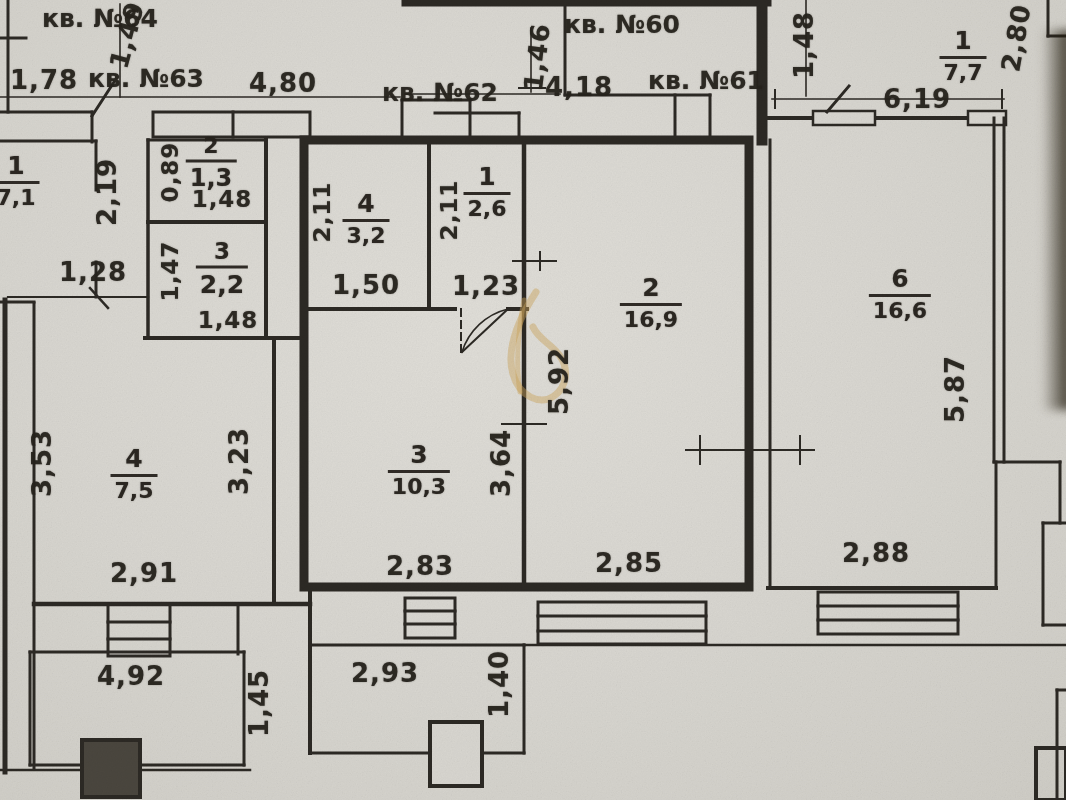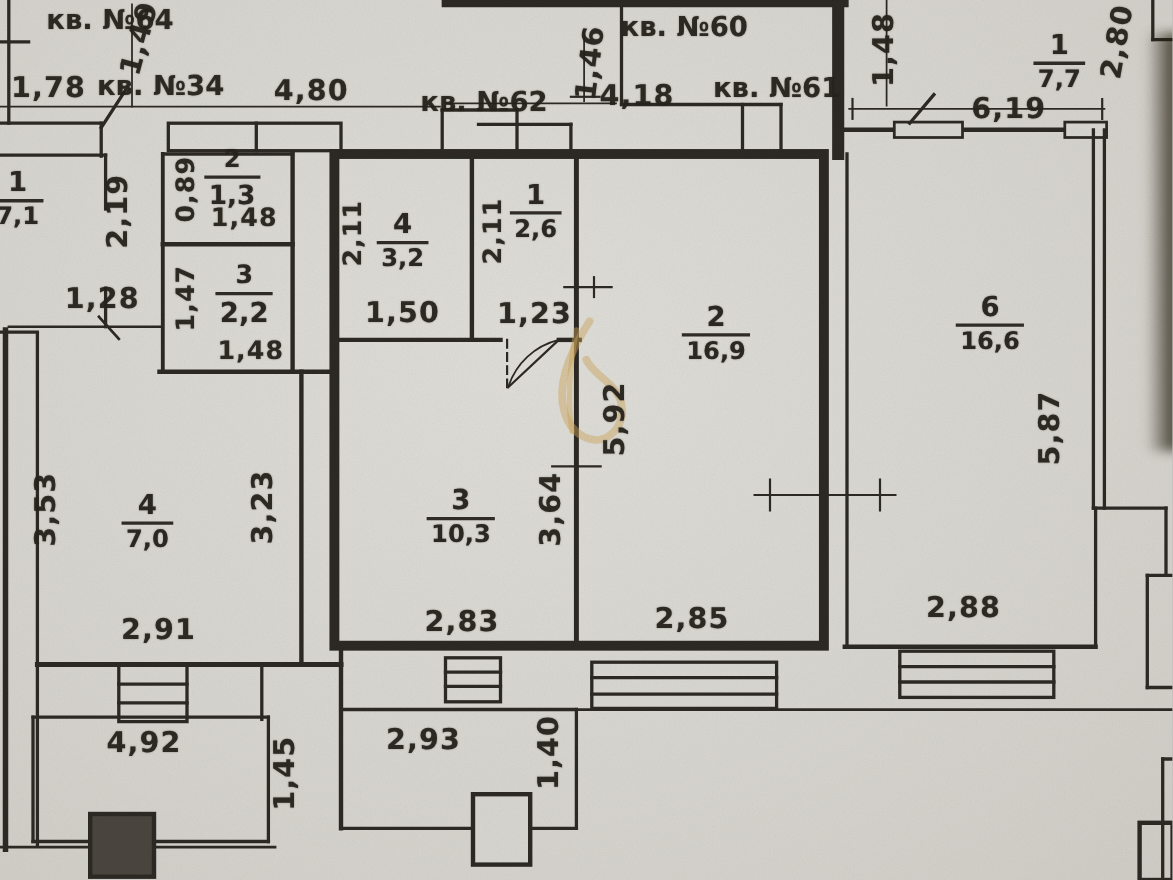--- a/index.html
+++ b/index.html
@@ -176,21 +176,21 @@
   <div class="wm">
     <svg width="1066" height="800" fill="none" stroke="rgba(205,165,92,.45)" stroke-width="7" stroke-linecap="round">
       <path d="M536 292 C 518 320, 506 350, 513 374 C 519 396, 540 406, 554 396 C 567 387, 569 369, 560 356 C 552 344, 539 340, 533 327"></path>
       <path d="M524 300 C 518 332, 515 362, 520 392" stroke-width="5"></path>
     </svg>
   </div>
 
   <span class="lbl apt" style="left:100px;top:18px">кв. №64</span>
   <span class="lbl" style="left:127px;top:35px;transform:translate(-50%,-50%) rotate(-75deg)">1,49</span>
   <span class="lbl" style="left:44px;top:80px">1,78</span>
-  <span class="lbl apt" style="left:146px;top:78px">кв. №34</span>
+  <span class="lbl apt" style="left:146px;top:78px">кв. №63</span>
   <span class="lbl" style="left:283px;top:83px">4,80</span>
   <span class="lbl apt" style="left:440px;top:92px">кв. №62</span>
   <span class="lbl" style="left:537px;top:57px;transform:translate(-50%,-50%) rotate(-83deg)">1,46</span>
   <span class="lbl" style="left:579px;top:87px">4,18</span>
   <span class="lbl apt" style="left:622px;top:24px">кв. №60</span>
   <span class="lbl apt" style="left:706px;top:80px">кв. №61</span>
 
   <span class="lbl rot" style="left:804px;top:45px">1,48</span>
   <div class="room" style="left:963px;top:56px">
     <span class="num">1</span>
@@ -218,21 +218,21 @@
   <span class="lbl rot sm" style="left:170px;top:172px">0,89</span>
   <div class="room" style="left:222px;top:268px">
     <span class="num" style="font-size:23px">3</span>
     <span class="area" style="font-size:25px">2,2</span>
   </div>
   <span class="lbl sm" style="left:228px;top:320px">1,48</span>
   <span class="lbl rot sm" style="left:170px;top:271px">1,47</span>
   <span class="lbl" style="left:93px;top:272px">1,28</span>
   <div class="room" style="left:134px;top:474px">
     <span class="num">4</span>
-    <span class="area">7,0</span>
+    <span class="area">7,5</span>
   </div>
   <span class="lbl rot" style="left:42px;top:463px">3,53</span>
   <span class="lbl rot" style="left:239px;top:461px">3,23</span>
   <span class="lbl" style="left:144px;top:573px">2,91</span>
 
   <div class="room" style="left:366px;top:219px">
     <span class="num">4</span>
     <span class="area">3,2</span>
   </div>
   <span class="lbl rot sm" style="left:322px;top:212px">2,11</span>

